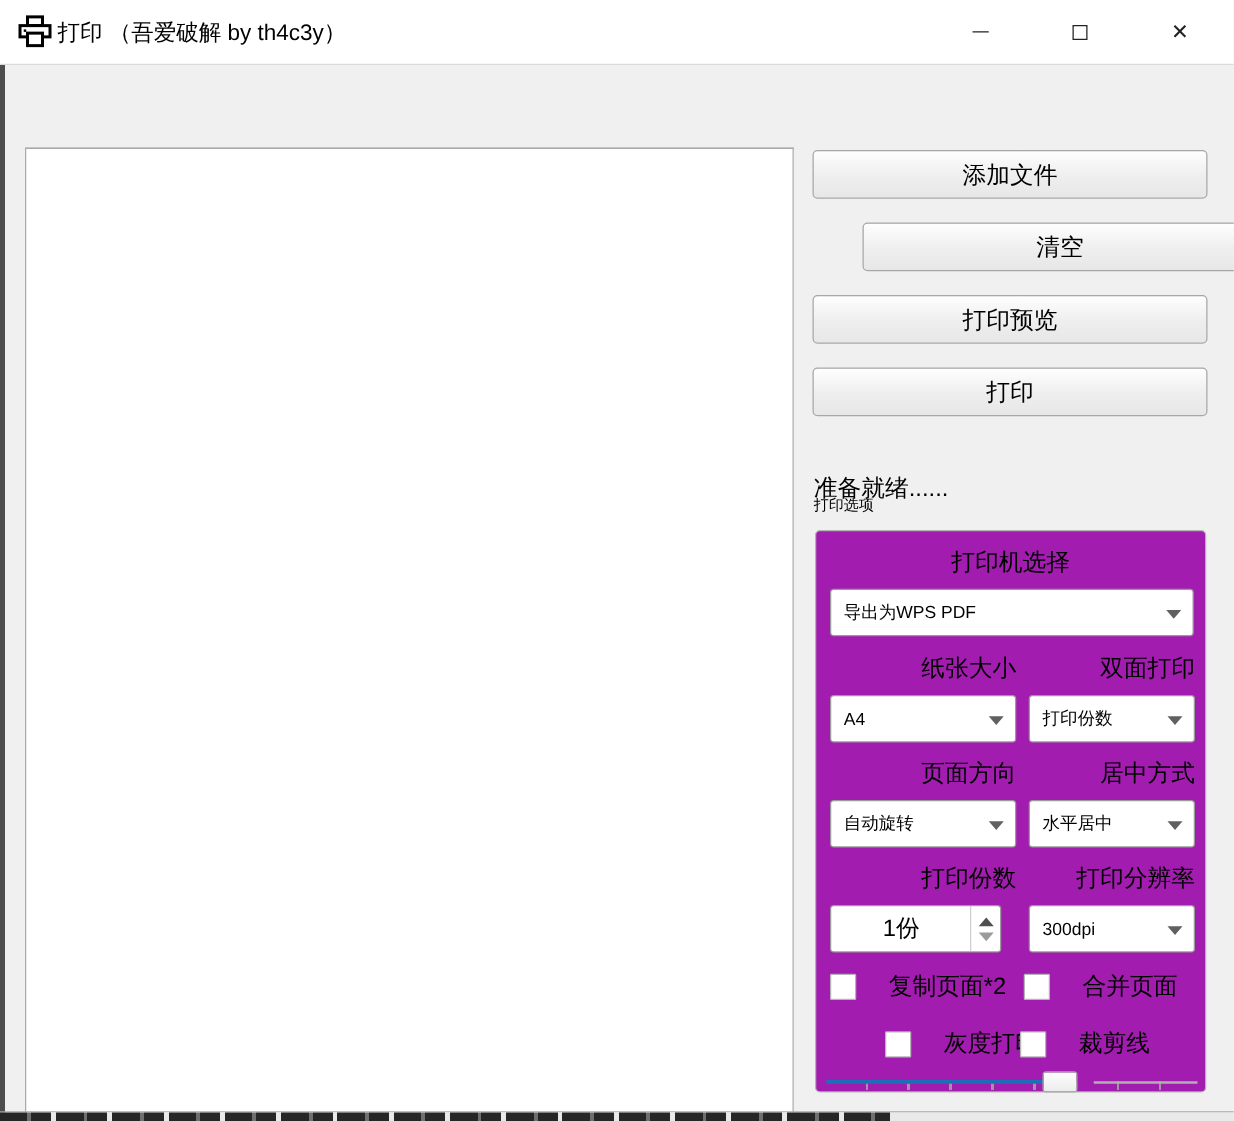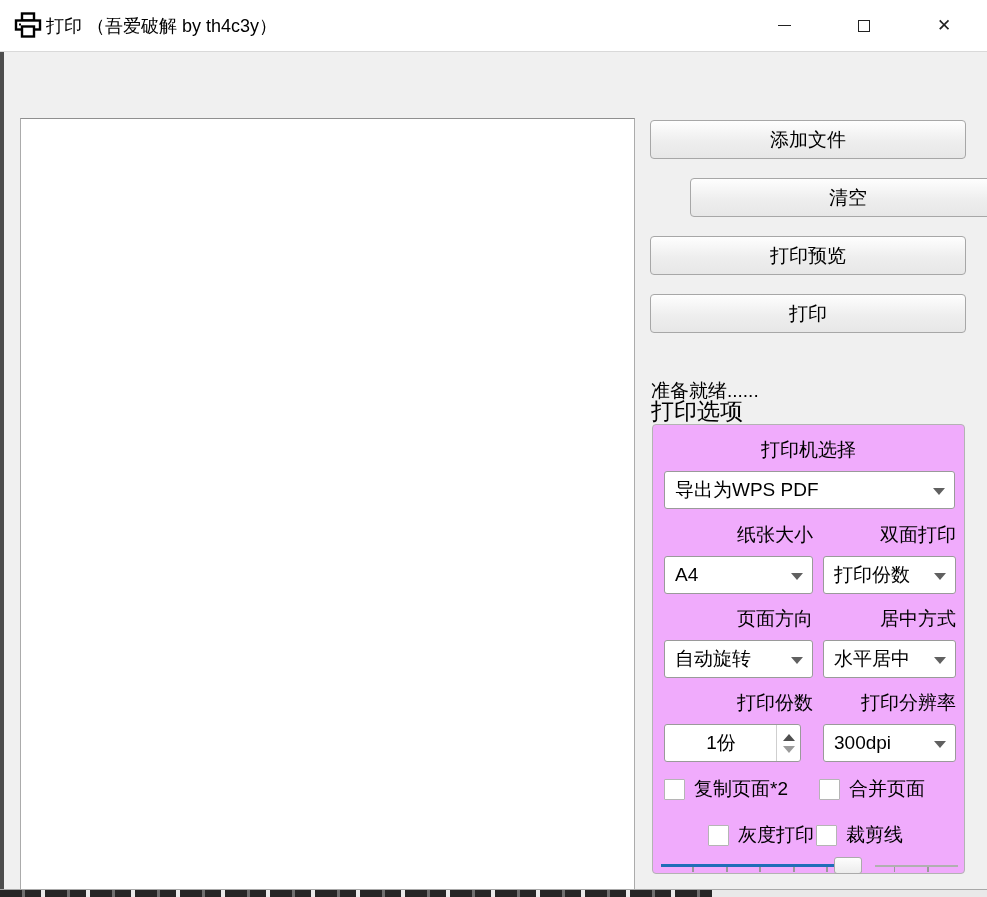--- a/index.html
+++ b/index.html
@@ -45,39 +45,39 @@
     background: linear-gradient(#fefefe, #eeeeee 55%, #e7e7e7);
     border: 1px solid #a7a7a7; border-radius: 4px;
     display: flex; align-items: center; justify-content: center;
     font-size: 19px; cursor: default;
   }
   .btn-add { top: 68px; }
   .btn-clear { top: 126px; margin-left: 40px; }
   .btn-preview { top: 184px; }
   .btn-print { top: 242px; }
   .status-text { position: absolute; left: 651px; top: 299px; font-size: 19px; margin-top: 27px; }
-  .options-caption { position: absolute; left: 651px; top: 344px; font-size: 23px; }
+  .options-caption { position: absolute; left: 651px; top: 344px; font-size: 12px; }
   .groupbox {
     position: absolute; left: 652px; top: 372px; width: 313px; height: 450px;
-    background: #f0abfc; border: 1px solid #b3b3b3; border-radius: 4px;
+    background: #a21caf; border: 1px solid #b3b3b3; border-radius: 4px;
   }
   .gb-label { position: absolute; width: 100%; text-align: center; font-size: 19px; }
   .lbl-printer { top: 12px; }
   .half-label { position: absolute; font-size: 19px; text-align: right; }
   .col-l { left: 11px; width: 149px; }
   .col-r { left: 170px; width: 133px; }
   .row-lbl-1 { top: 97px; }
   .row-lbl-2 { top: 181px; }
   .row-lbl-3 { top: 265px; }
   
   .select {
     position: absolute; height: 38px; background: #fff;
     border: 1px solid #9a9a9a; border-radius: 3px;
     display: flex; align-items: center;
-    font-size: 19px; padding: 0 26px 0 10px; cursor: default;
+    font-size: 14px; padding: 0 26px 0 10px; cursor: default;
   }
   .select-printer { left: 11px; top: 46px; width: 291px; }
   .sel-paper { left: 11px; top: 131px; width: 149px; }
   .sel-duplex { left: 170px; top: 131px; width: 133px; }
   .sel-orient { left: 11px; top: 215px; width: 149px; }
   .sel-center { left: 170px; top: 215px; width: 133px; }
   .sel-dpi { left: 170px; top: 299px; width: 133px; }
   .caret {
     position: absolute; right: 9px; top: 50%; margin-top: -2px;
     width: 0; height: 0;
@@ -94,21 +94,21 @@
     display: flex; align-items: center; justify-content: center; font-size: 19px;
   }
   .spin-btns {
     position: absolute; right: 0; top: 0; width: 24px; height: 100%;
     border-left: 1px solid #cfcfcf;
     display: flex; flex-direction: column; align-items: center; justify-content: center; gap: 5px;
   }
   .tri-up { width: 0; height: 0; border-left: 6px solid transparent; border-right: 6px solid transparent; border-bottom: 7px solid #4f4f4f; }
   .tri-down { width: 0; height: 0; border-left: 6px solid transparent; border-right: 6px solid transparent; border-top: 7px solid #9b9b9b; }
   
-  .check-item { position: absolute; display: flex; align-items: center; gap: 9px; font-size: 19px; cursor: default; }
+  .check-item { position: absolute; display: flex; align-items: center; gap: 26px; font-size: 19px; cursor: default; }
   .cb-1 { left: 11px; top: 351px; }
   .cb-2 { left: 166px; top: 351px; }
   .cb-3 { left: 11px; top: 397px; margin-left: 44px; }
   .cb-4 { left: 163px; top: 397px; align-items: center; }
   .checkbox { width: 21px; height: 21px; background: #fff; border: 1px solid #b5b5b5; border-radius: 1px; flex: 0 0 auto; }
   
   .slider { position: absolute; left: 8px; top: 431px; width: 297px; height: 20px; }
   .slider .track-fill { position: absolute; left: 0; top: 8px; height: 3px; background: #1f6db8; }
   .slider .track-rest { position: absolute; right: 0; top: 9px; height: 2px; background: #b0b0b0; }
   .slider .ticks {

